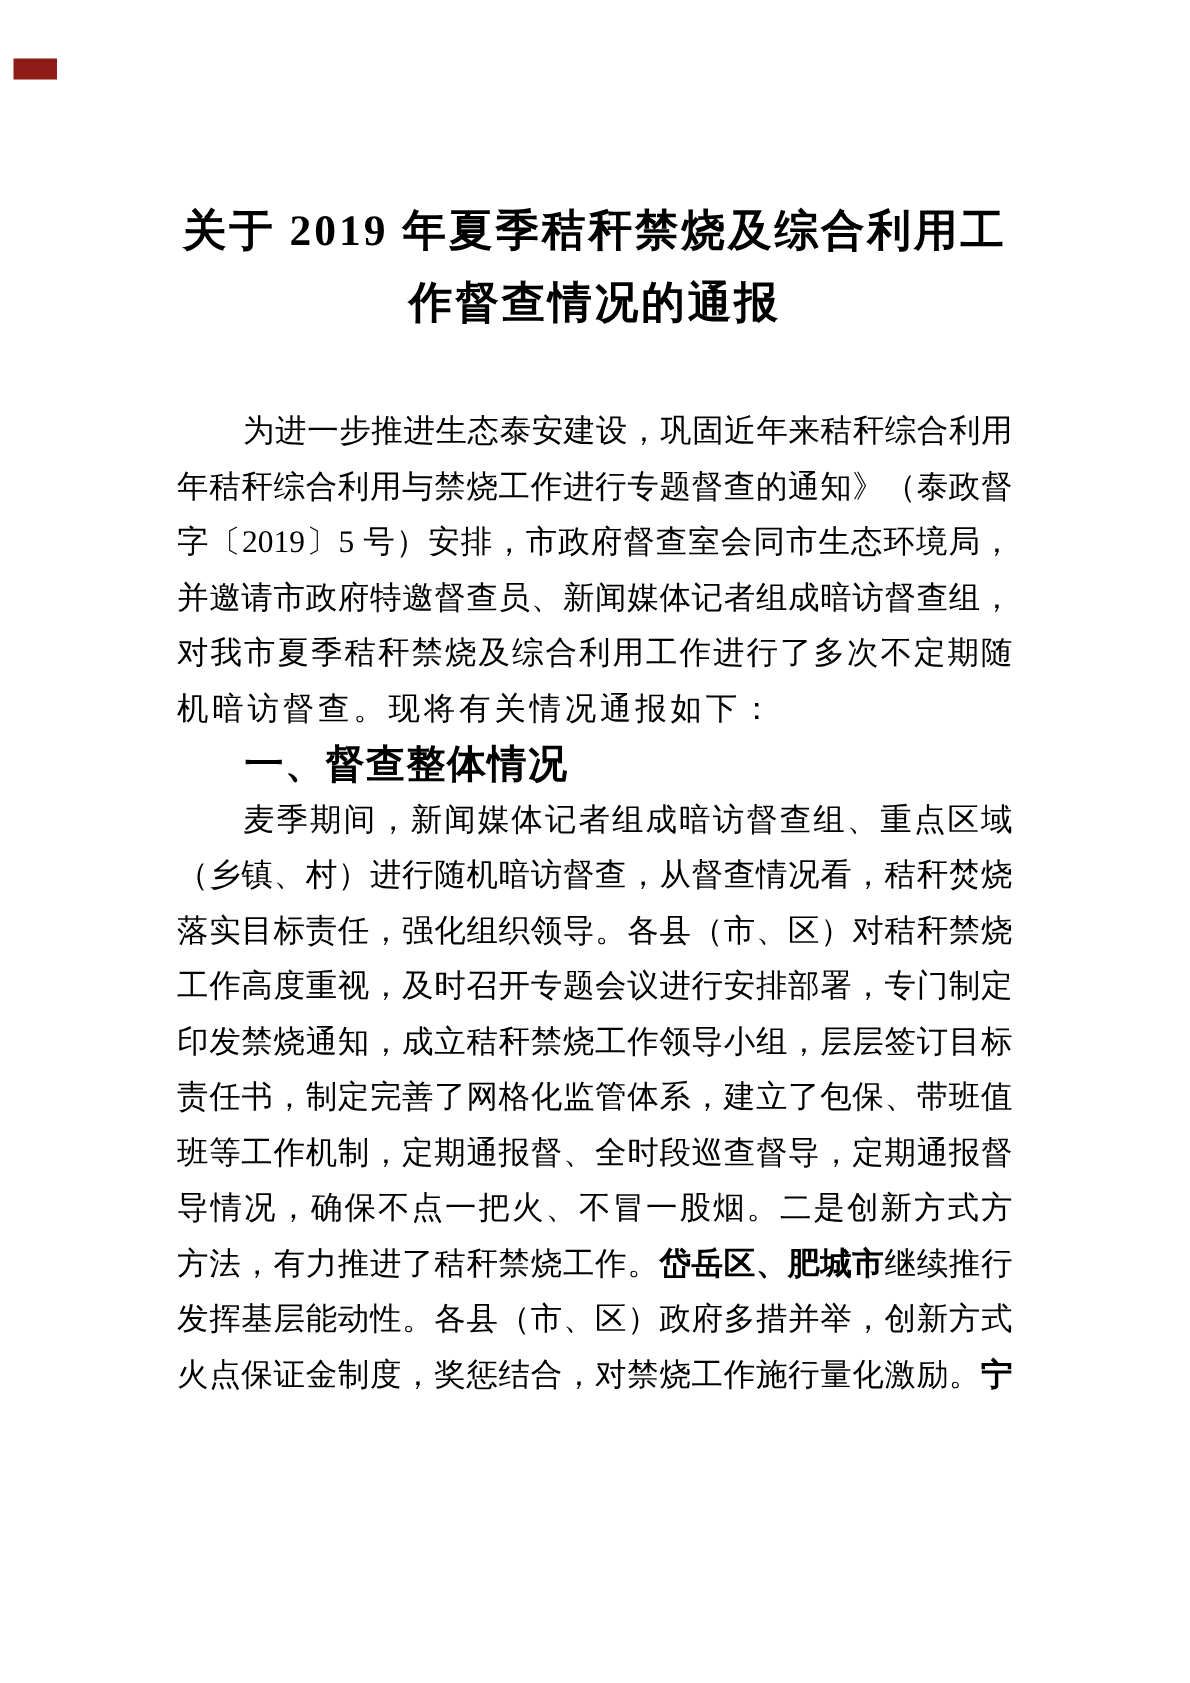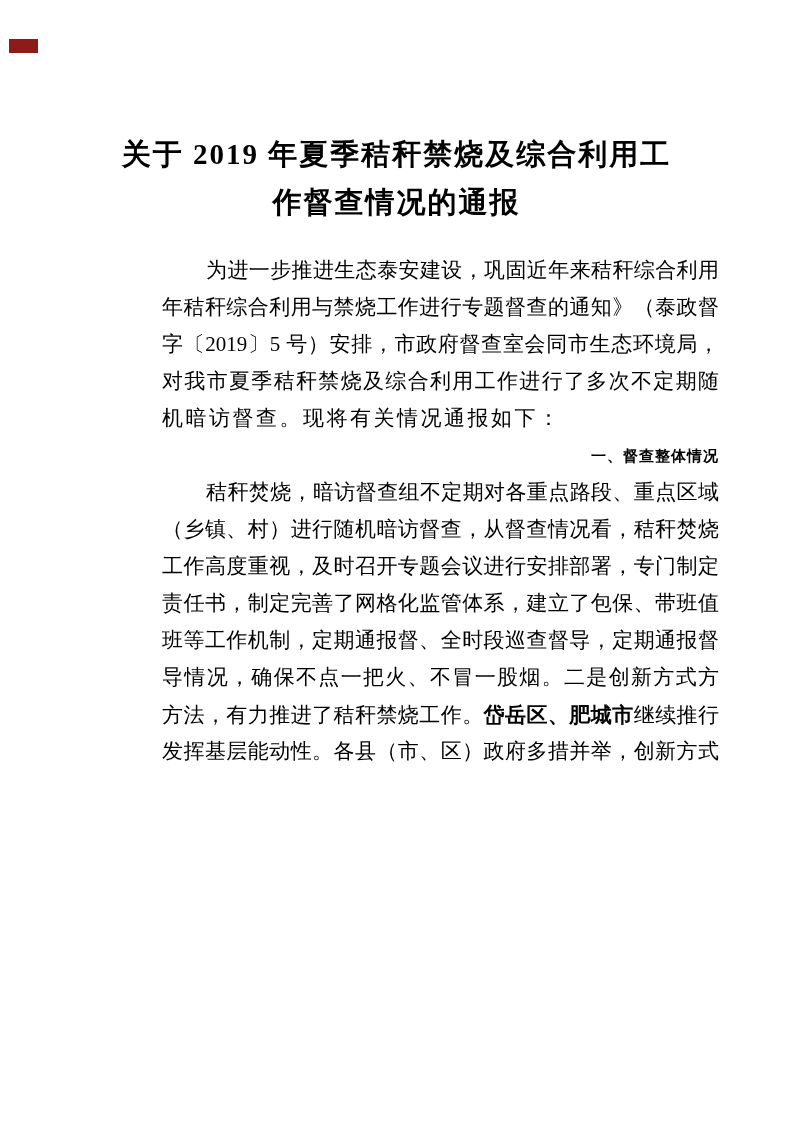--- a/index.html
+++ b/index.html
@@ -26,25 +26,24 @@
     width: 581px;
     margin: 0;
     text-align: center;
     font-weight: bold;
     font-size: 29px;
     line-height: 48px;
     letter-spacing: 2px;
   }
   .doc-body {
     position: absolute;
-    top: 252px;
+    top: 269px;
     left: 118px;
     width: 557px;
     font-size: 21px;
-    margin-left: 44px;
   }
   .line {
     line-height: 37px;
     height: 37px;
     overflow: hidden;
     text-align: justify;
     text-align-last: justify;
     text-justify: inter-character;
   }
   .line.indent { text-indent: 44px; }
@@ -52,48 +51,51 @@
     text-align: right;
     text-align-last: left;
     letter-spacing: 2.5px;
   }
   .heading {
     line-height: 37px;
     height: 37px;
     padding-left: 45px;
     font-family: "Liberation Sans", "DejaVu Sans", sans-serif;
     font-weight: bold;
-    font-size: 15px;
+    font-size: 26px;
     letter-spacing: 1px;
-    text-align: right;
   }
   .seg { font-weight: normal; }
   .seg-b {
     font-weight: bold;
     font-family: "Liberation Sans", "DejaVu Sans", sans-serif;
   }
 </style>
 </head>
 <body>
 
 <div class="page">
   <div class="corner-mark" style="background: rgb(142, 27, 23);"></div>
   <h1 class="title">
     <div>关于 2019 年夏季秸秆禁烧及综合利用工</div>
     <div>作督查情况的通报</div>
   </h1>
   <div class="doc-body" id="doc-body">
       <div class="line indent"><span class="seg">为进一步推进生态泰安建设，巩固近年来秸秆综合利用</span></div>
       <div class="line"><span class="seg">年秸秆综合利用与禁烧工作进行专题督查的通知》（泰政督</span></div>
       <div class="line"><span class="seg">字〔2019〕5 号）安排，市政府督查室会同市生态环境局，</span></div>
+      <div class="line"><span class="seg">并邀请市政府特邀督查员、新闻媒体记者组成暗访督查组，</span></div>
       <div class="line"><span class="seg">对我市夏季秸秆禁烧及综合利用工作进行了多次不定期随</span></div>
       <div class="line last"><span class="seg">机暗访督查。现将有关情况通报如下：</span></div>
       <div class="heading">一、督查整体情况</div>
-      <div class="line indent"><span class="seg">秸秆焚烧，暗访督查组不定期对各重点路段、重点区域</span></div>
+      <div class="line indent"><span class="seg">麦季期间，新闻媒体记者组成暗访督查组、重点区域</span></div>
       <div class="line"><span class="seg">（乡镇、村）进行随机暗访督查，从督查情况看，秸秆焚烧</span></div>
+      <div class="line"><span class="seg">落实目标责任，强化组织领导。各县（市、区）对秸秆禁烧</span></div>
       <div class="line"><span class="seg">工作高度重视，及时召开专题会议进行安排部署，专门制定</span></div>
+      <div class="line"><span class="seg">印发禁烧通知，成立秸秆禁烧工作领导小组，层层签订目标</span></div>
       <div class="line"><span class="seg">责任书，制定完善了网格化监管体系，建立了包保、带班值</span></div>
       <div class="line"><span class="seg">班等工作机制，定期通报督、全时段巡查督导，定期通报督</span></div>
       <div class="line"><span class="seg">导情况，确保不点一把火、不冒一股烟。二是创新方式方法，</span></div>
       <div class="line"><span class="seg">方法，有力推进了秸秆禁烧工作。</span><span class="seg seg-b">岱岳区、肥城市</span><span class="seg">继续推行</span></div>
       <div class="line"><span class="seg">发挥基层能动性。各县（市、区）政府多措并举，创新方式</span></div>
+      <div class="line"><span class="seg">火点保证金制度，奖惩结合，对禁烧工作施行量化激励。</span><span class="seg seg-b">宁</span></div>
     </div>
 </div>
 
 </body></html>

